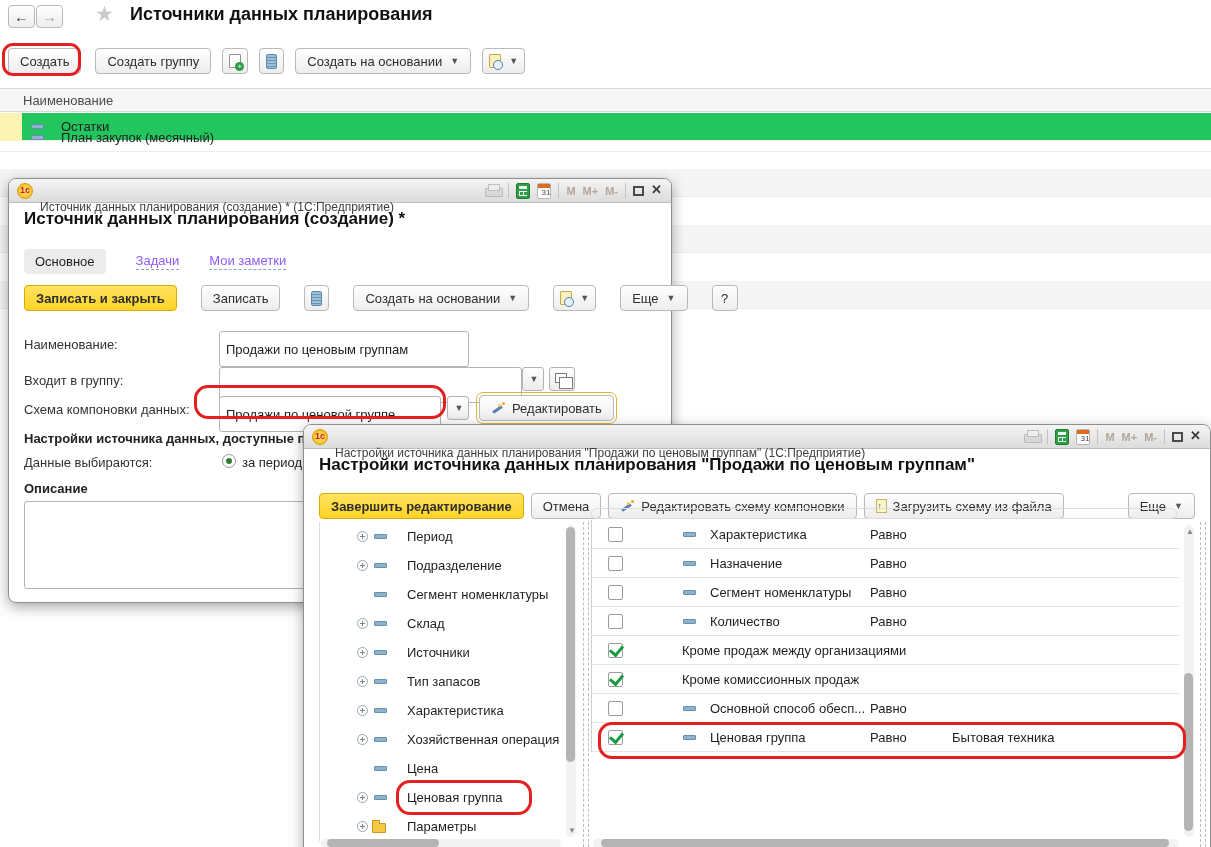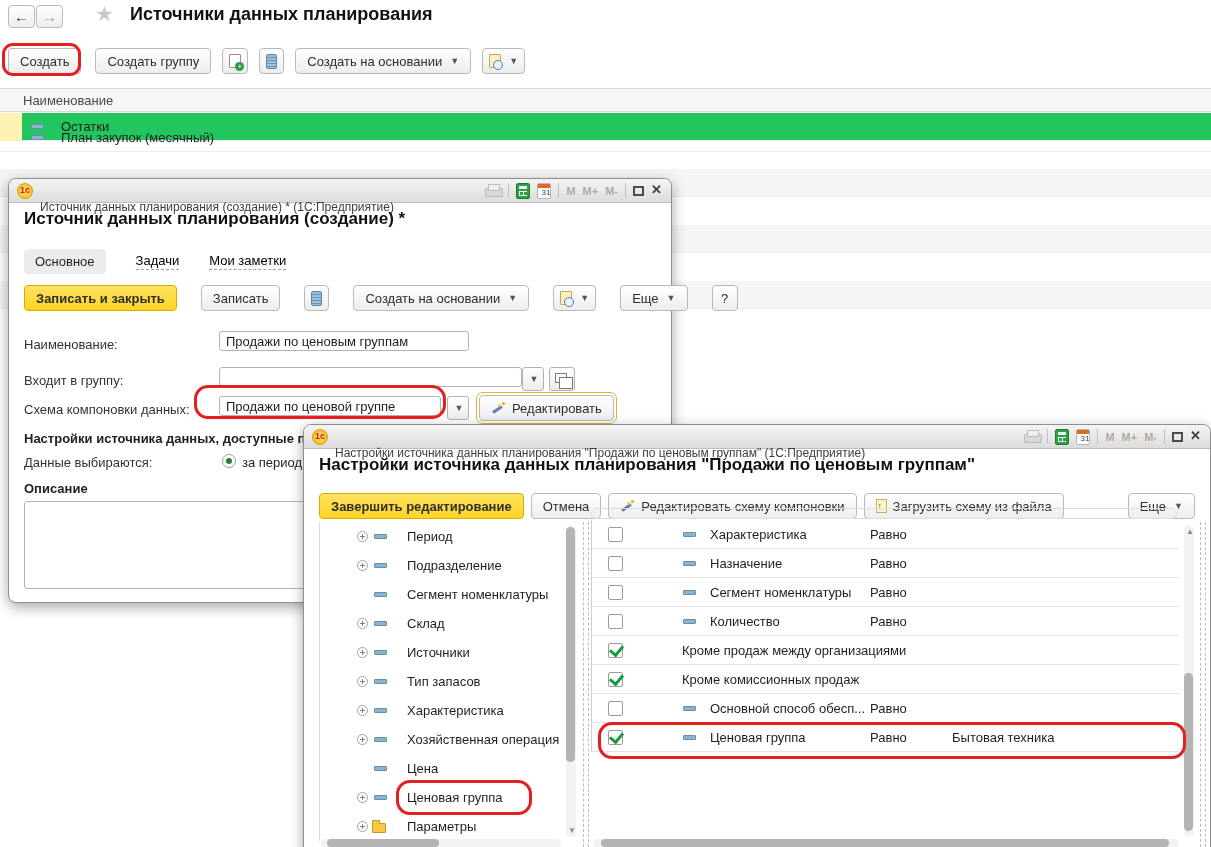--- a/index.html
+++ b/index.html
@@ -46,21 +46,21 @@
   .plus-icon::before { content:""; position:absolute; left:2px; right:2px; top:4px; height:1px; background:#75868f; }
   .plus-icon::after  { content:""; position:absolute; top:2px; bottom:2px; left:4px; width:1px; background:#75868f; }
   .folder-icon { width:14px; height:10px; background:#f7c846; border:1px solid #c59a27; border-radius:1px; position:relative; flex:none; }
   .folder-icon::before { content:""; position:absolute; left:-1px; top:-4px; width:6px; height:3px; background:#f7c846; border:1px solid #c59a27; border-bottom:none; }
   .checkbox { width:15px; height:15px; background:#fff; border:1px solid #9b9b9b; border-radius:2px; position:relative; flex:none; }
   .checkbox.checked::after { content:""; position:absolute; left:3px; top:-1px; width:6px; height:10px;
     border-right:3px solid #169c3e; border-bottom:3px solid #169c3e; transform:rotate(40deg); }
   .radio { width:14px; height:14px; border:1px solid #9b9b9b; border-radius:50%; background:#fff; position:relative; flex:none; }
   .radio.selected::after { content:""; position:absolute; inset:3px; border-radius:50%; background:#2f7d35; }
 
-  .input { height:20px; border:1px solid #b3b3b3; border-radius:3px; background:#fff; font-size:13px;
+  .input { height:36px; border:1px solid #b3b3b3; border-radius:3px; background:#fff; font-size:13px;
     padding:0 6px; color:#1f1f1f; font-family:"Liberation Sans", sans-serif; }
   .mini-btn { display:inline-flex; align-items:center; justify-content:center; height:24px;
     border:1px solid #b3b3b3; border-radius:3px; background:linear-gradient(#fff,#ececec); }
 
   .wand-icon { width:15px; height:15px; position:relative; flex:none; }
   .wand-icon::before { content:""; position:absolute; left:1px; top:7px; width:11px; height:3px;
     background:#5b7fb9; transform:rotate(-35deg); border-radius:1px; }
   .wand-icon::after { content:""; position:absolute; right:1px; top:1px; width:3px; height:3px;
     border-radius:50%; background:#f0a22e; box-shadow:-4px 2px 0 #f6c845; }
   .load-icon { width:11px; height:14px; background:#fdf3c8; border:1px solid #c5b267; position:relative; flex:none; }
@@ -100,21 +100,21 @@
   .list-row .row-label { margin-left:17px; }
   .row-selected { background:#22c55e; }
   .row-selected .marker { background:#fdf3b3; }
   .stripe { position:absolute; left:0; width:1211px; height:28px; background:#f5f5f5; border-bottom:1px solid #ececec; }
 
   
   #editor-win { left:8px; top:178px; width:664px; height:425px; }
   .page-title { position:absolute; left:15px; top:30px; font-size:17px; font-weight:bold; color:#111; white-space:nowrap; }
   #editor-tabs { position:absolute; left:15px; top:70px; display:flex; align-items:center; gap:30px; }
   .tab-active { background:#ececec; border-radius:4px; padding:5px 11px; color:#1f1f1f; }
-  .tab-link { color:#000000; border-bottom:1px dashed #88aac7; padding-bottom:1px; }
+  .tab-link { color:#8b5cf6; border-bottom:1px dashed #88aac7; padding-bottom:1px; }
   #editor-toolbar { position:absolute; left:15px; top:106px; display:flex; align-items:center; gap:24px; }
   .fld-label { position:absolute; left:15px; color:#333; }
   .bold-label { position:absolute; left:15px; font-weight:bold; color:#222; white-space:nowrap; }
 
   
   #settings-win { left:303px; top:424px; width:908px; height:440px; }
   #settings-toolbar { position:absolute; left:15px; top:68px; right:15px; display:flex; align-items:center; gap:7px; }
   #settings-toolbar .spacer { flex:1; }
   .tree-row { position:relative; height:29px; }
   .tree-row .plus-icon { position:absolute; left:37px; top:9px; }

